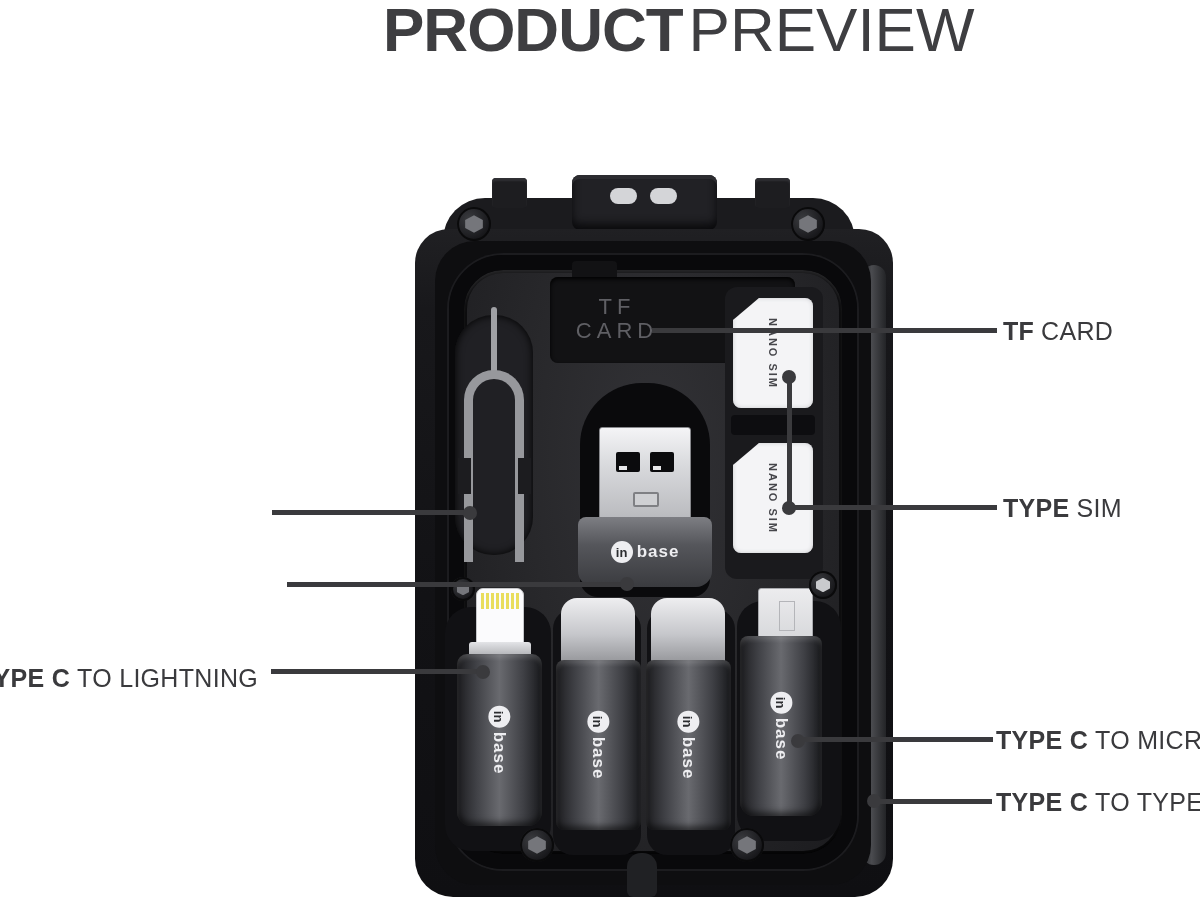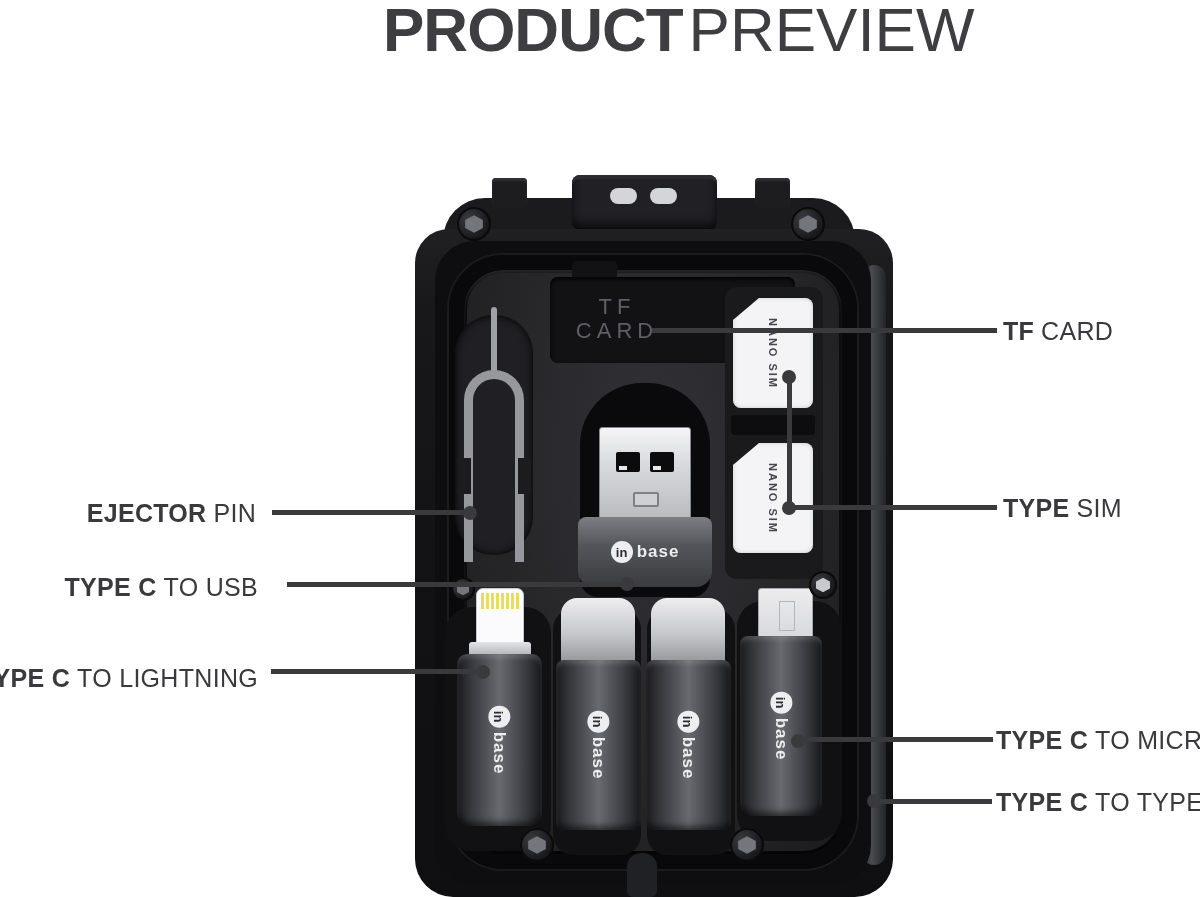--- a/index.html
+++ b/index.html
@@ -250,28 +250,20 @@
   <div class="line" style="left:872px;top:799px;width:120px;"></div>
 
   <div class="lbl" style="left:1003px;top:331px;">
     <b>TF</b>
     <span>CARD</span>
   </div>
   <div class="lbl" style="left:1003px;top:508px;">
     <b>TYPE</b>
     <span>SIM</span>
   </div>
-  <div class="lbl lbl-left" style="right:944px;top:513px;">
-    <b>EJECTOR</b>
-    <span>PIN</span>
-  </div>
-  <div class="lbl lbl-left" style="right:942px;top:587px;">
-    <b>TYPE C</b>
-    <span>TO USB</span>
-  </div>
   <div class="lbl lbl-left" style="right:942px;top:678px;">
     <b>TYPE C</b>
     <span>TO LIGHTNING</span>
   </div>
   <div class="lbl" style="left:996px;top:740px;">
     <b>TYPE C</b>
     <span>TO MICRO</span>
   </div>
   <div class="lbl" style="left:996px;top:802px;">
     <b>TYPE C</b>

